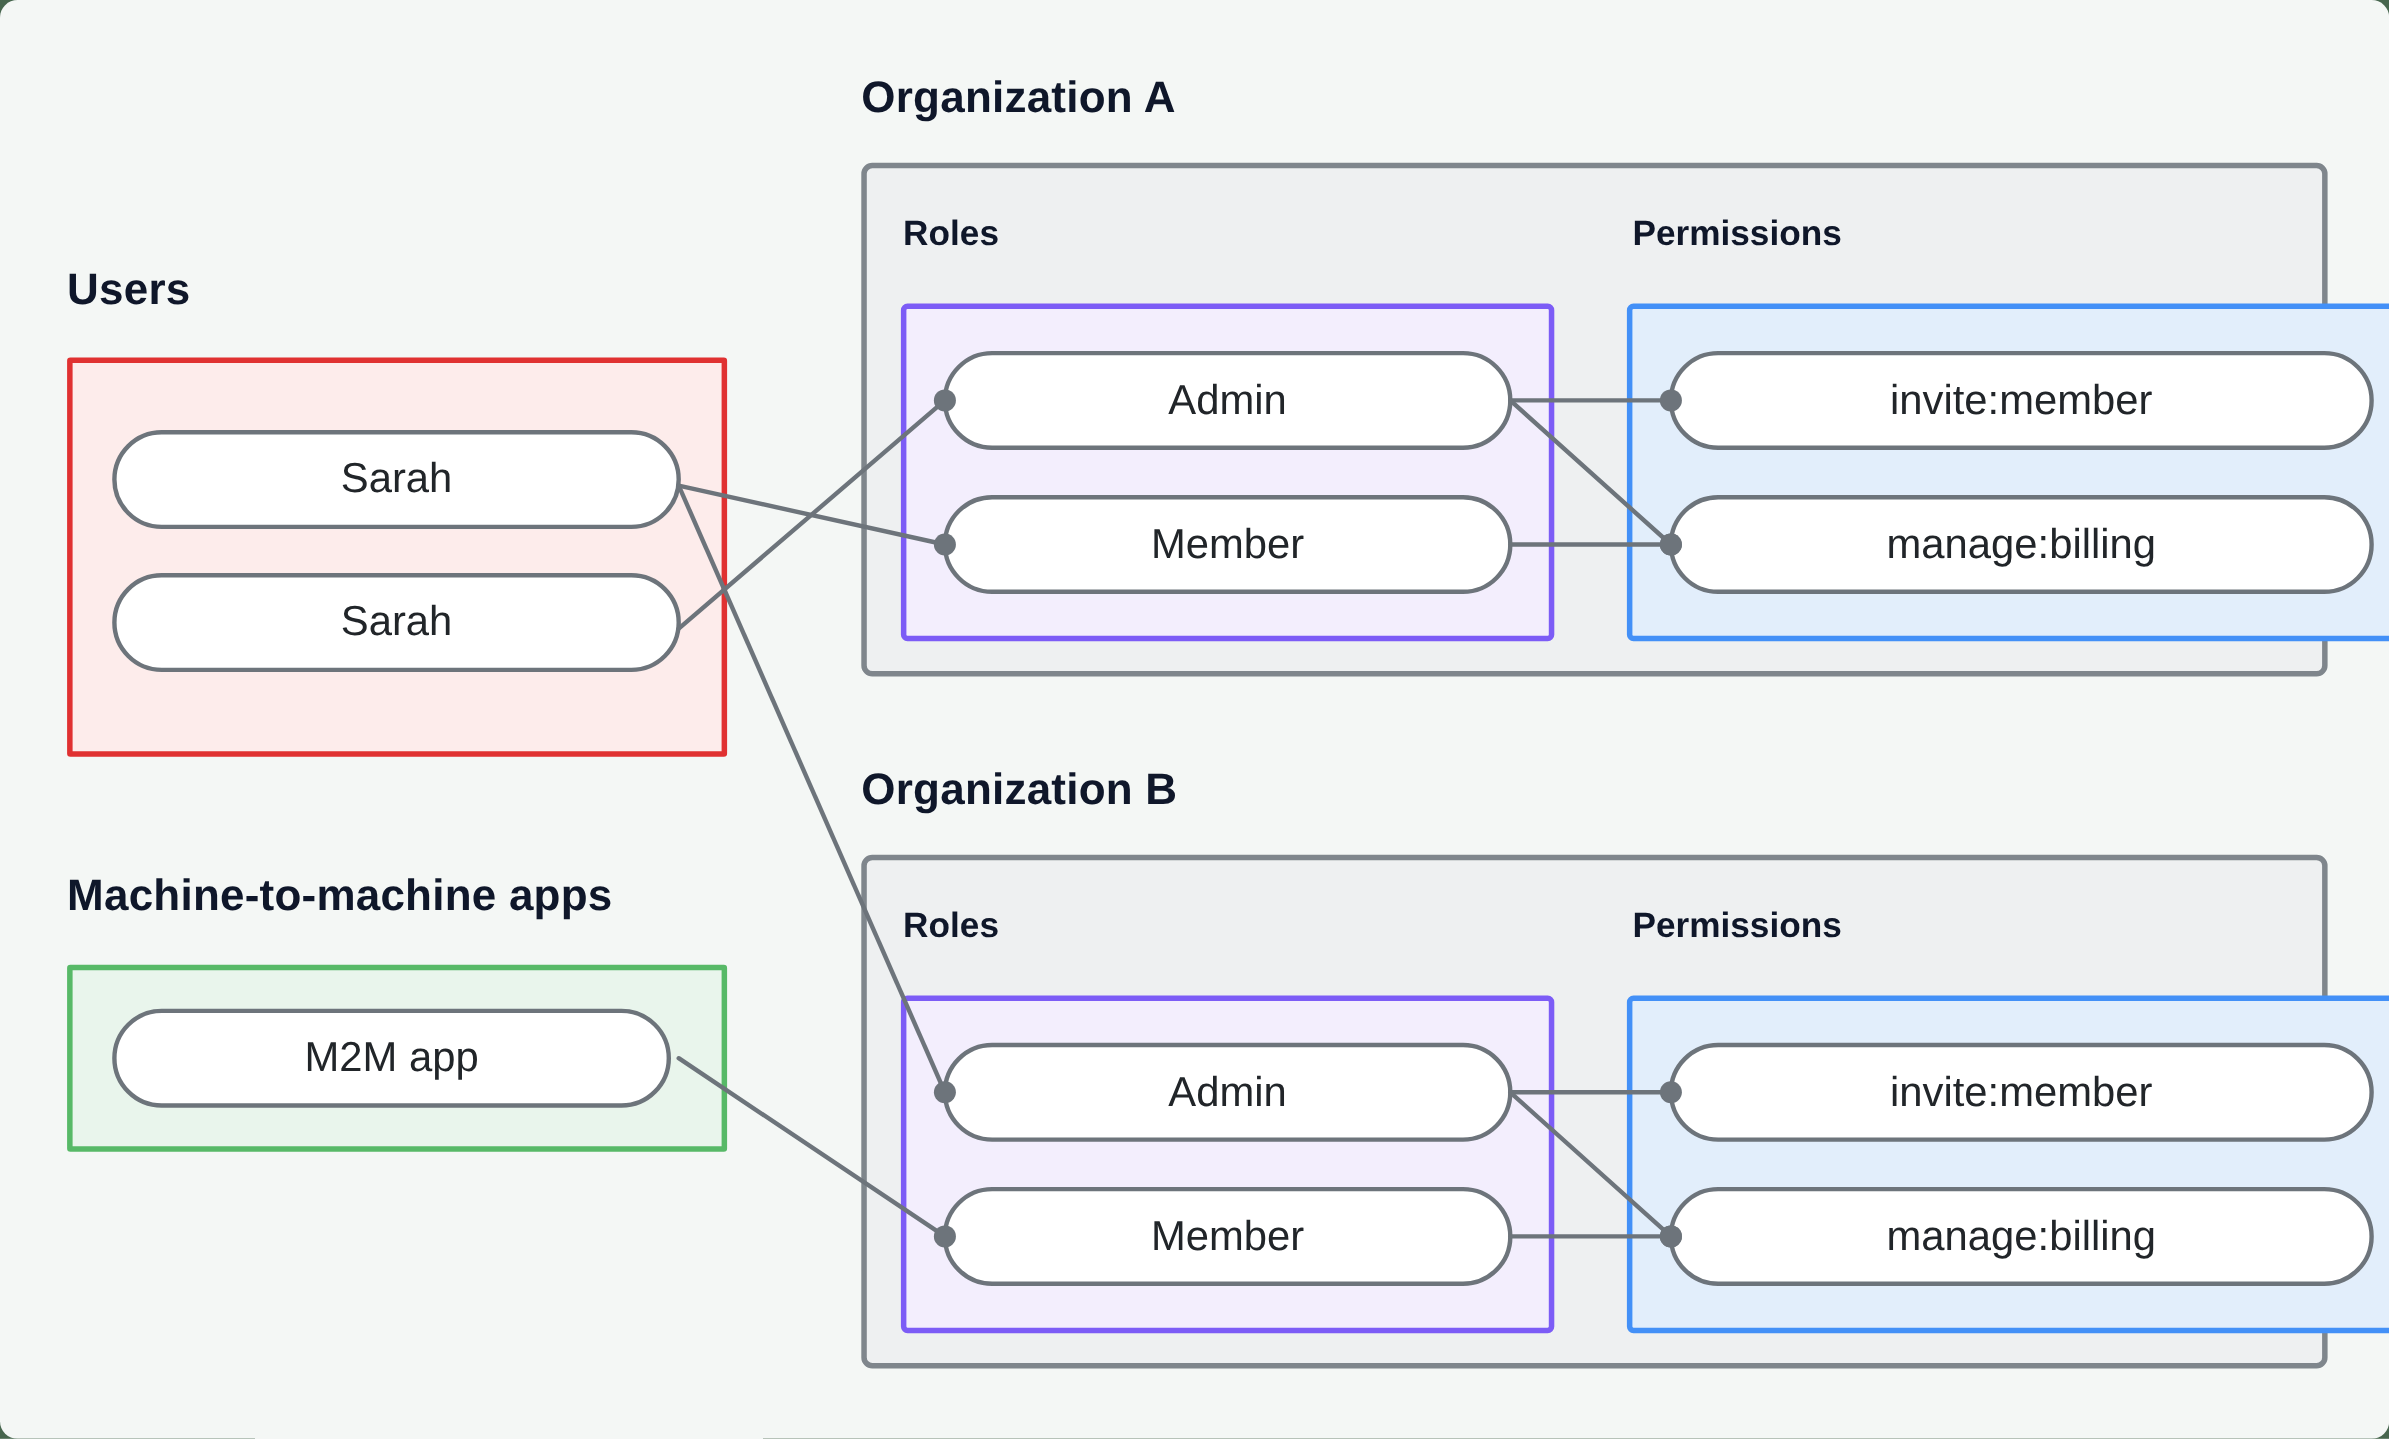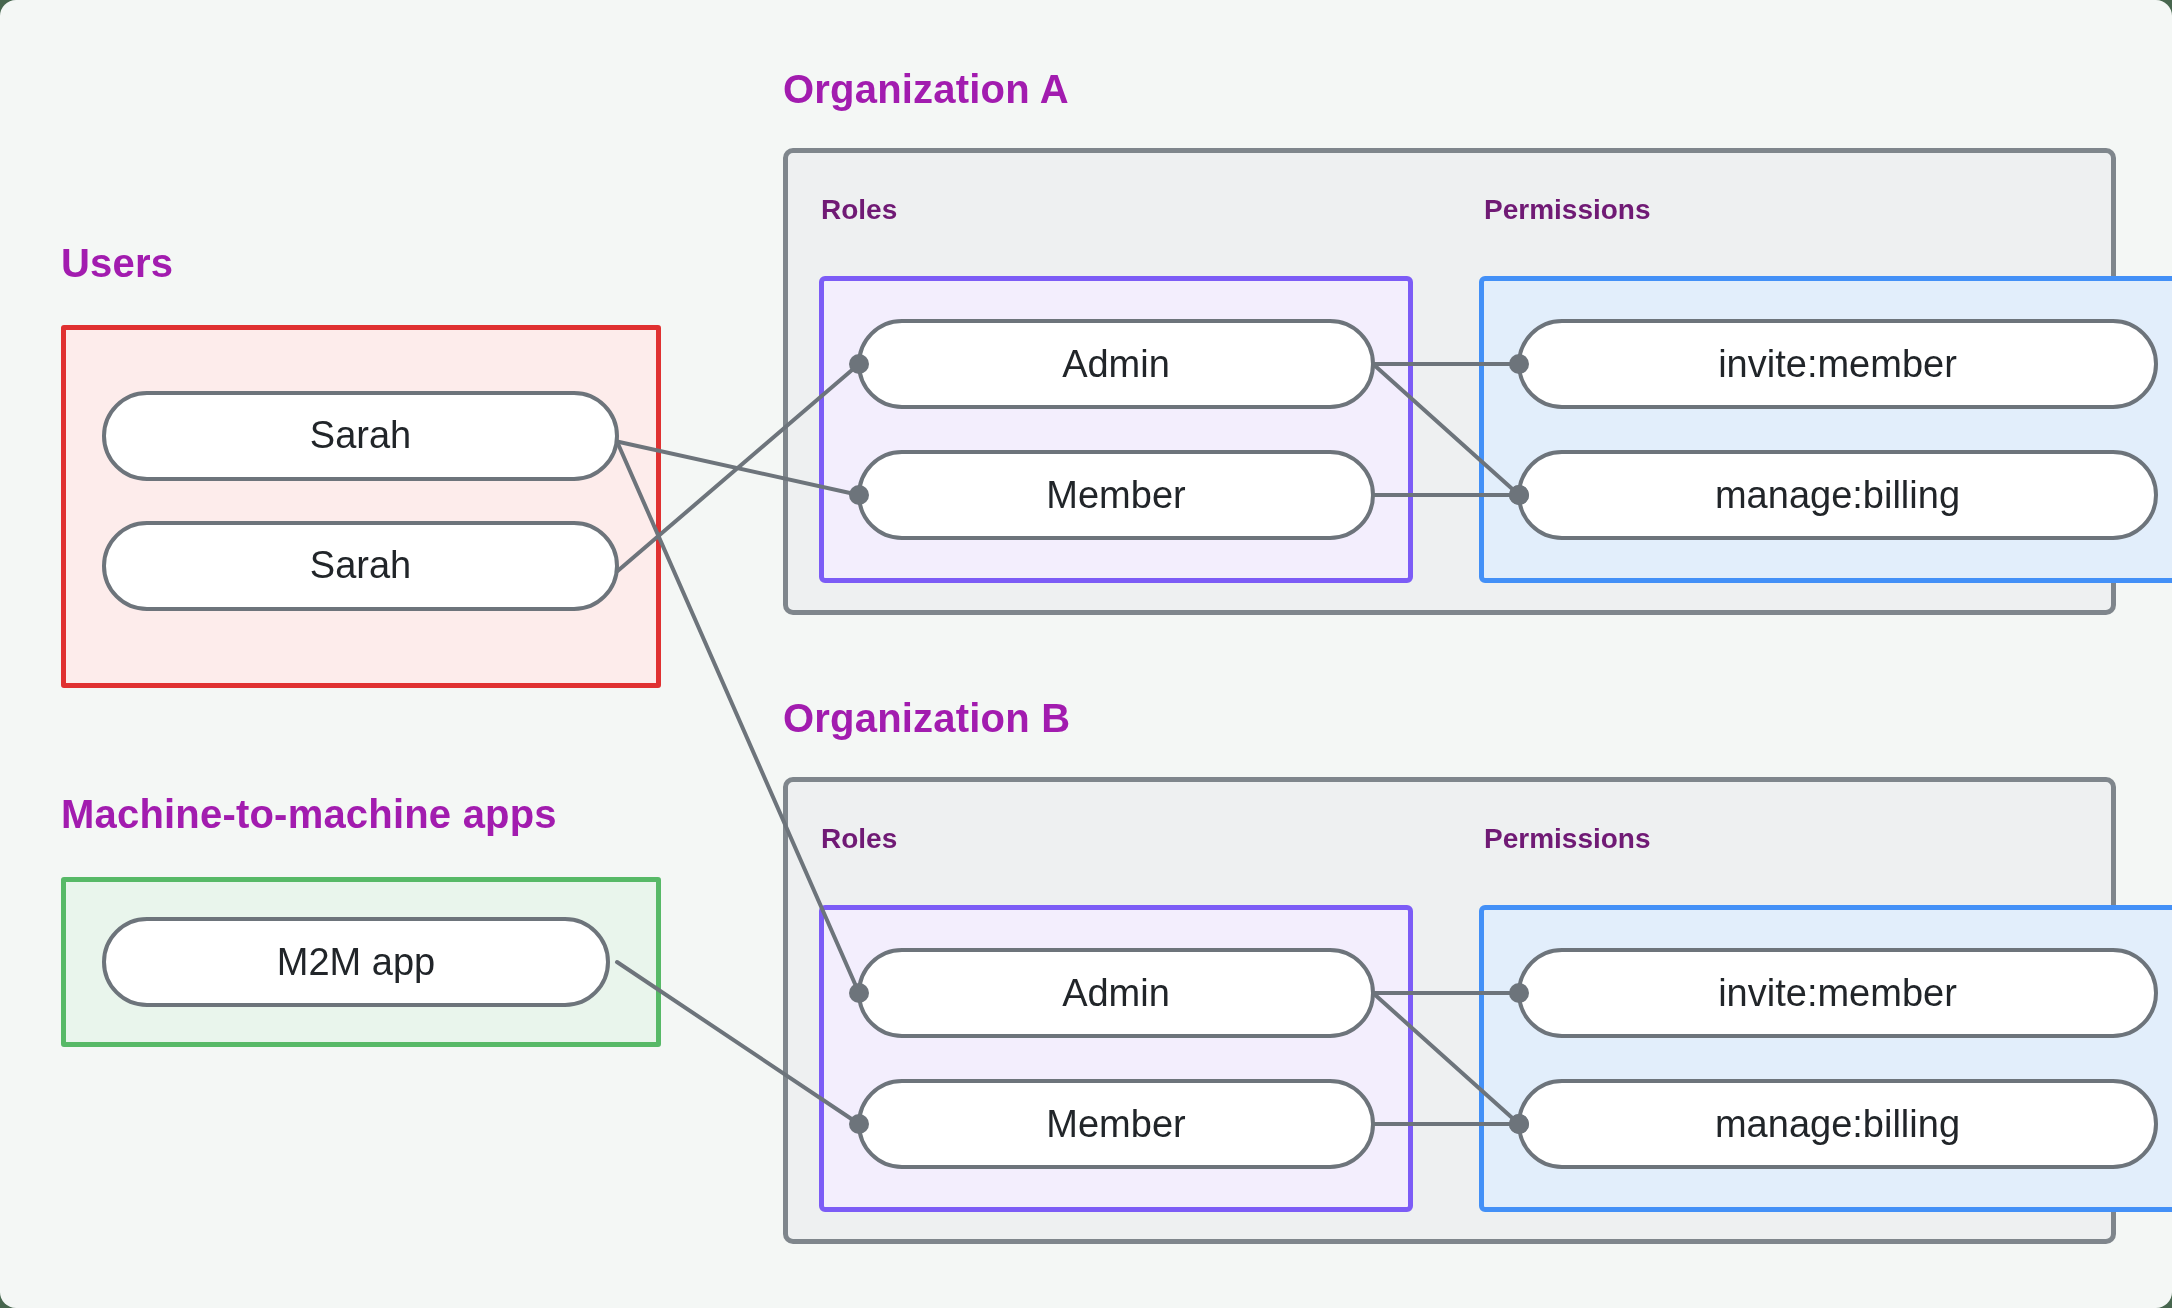--- a/index.html
+++ b/index.html
@@ -12,21 +12,21 @@
     position: relative;
     width: 2172px; height: 1308px;
     background: #f4f7f5;
     border-radius: 16px;
     overflow: hidden;
   }
   .label {
     position: absolute;
     font-size: 40px;
     font-weight: 600;
-    color: #a21caf;
+    color: #0f172a;
     letter-spacing: 0.2px;
     white-space: nowrap;
     line-height: 1.15;
   }
   .pill {
     box-sizing: border-box;
     flex: 0 0 90px;
     height: 90px;
     background: #ffffff;
     border: 4px solid #6d747b;
@@ -67,23 +67,23 @@
     left: 783px; width: 1333px; height: 467px;
     background: #eef0f1;
     border: 5px solid #7f868c;
     border-radius: 10px;
   }
   .org-a { top: 148px; }
   .org-b { top: 777px; }
   .sublabel {
     position: absolute;
     top: 41px;
-    font-size: 28px;
+    font-size: 32px;
     font-weight: 600;
-    color: #701a75;
+    color: #0f172a;
     line-height: 1.15;
     white-space: nowrap;
   }
   .roles-label { left: 33px; }
   .perms-label { left: 696px; }
   .roles-box {
     left: 31px; top: 123px; width: 594px; height: 307px;
     background: #f3eefd;
     border: 5px solid #7c5cf6;
     border-radius: 6px;

